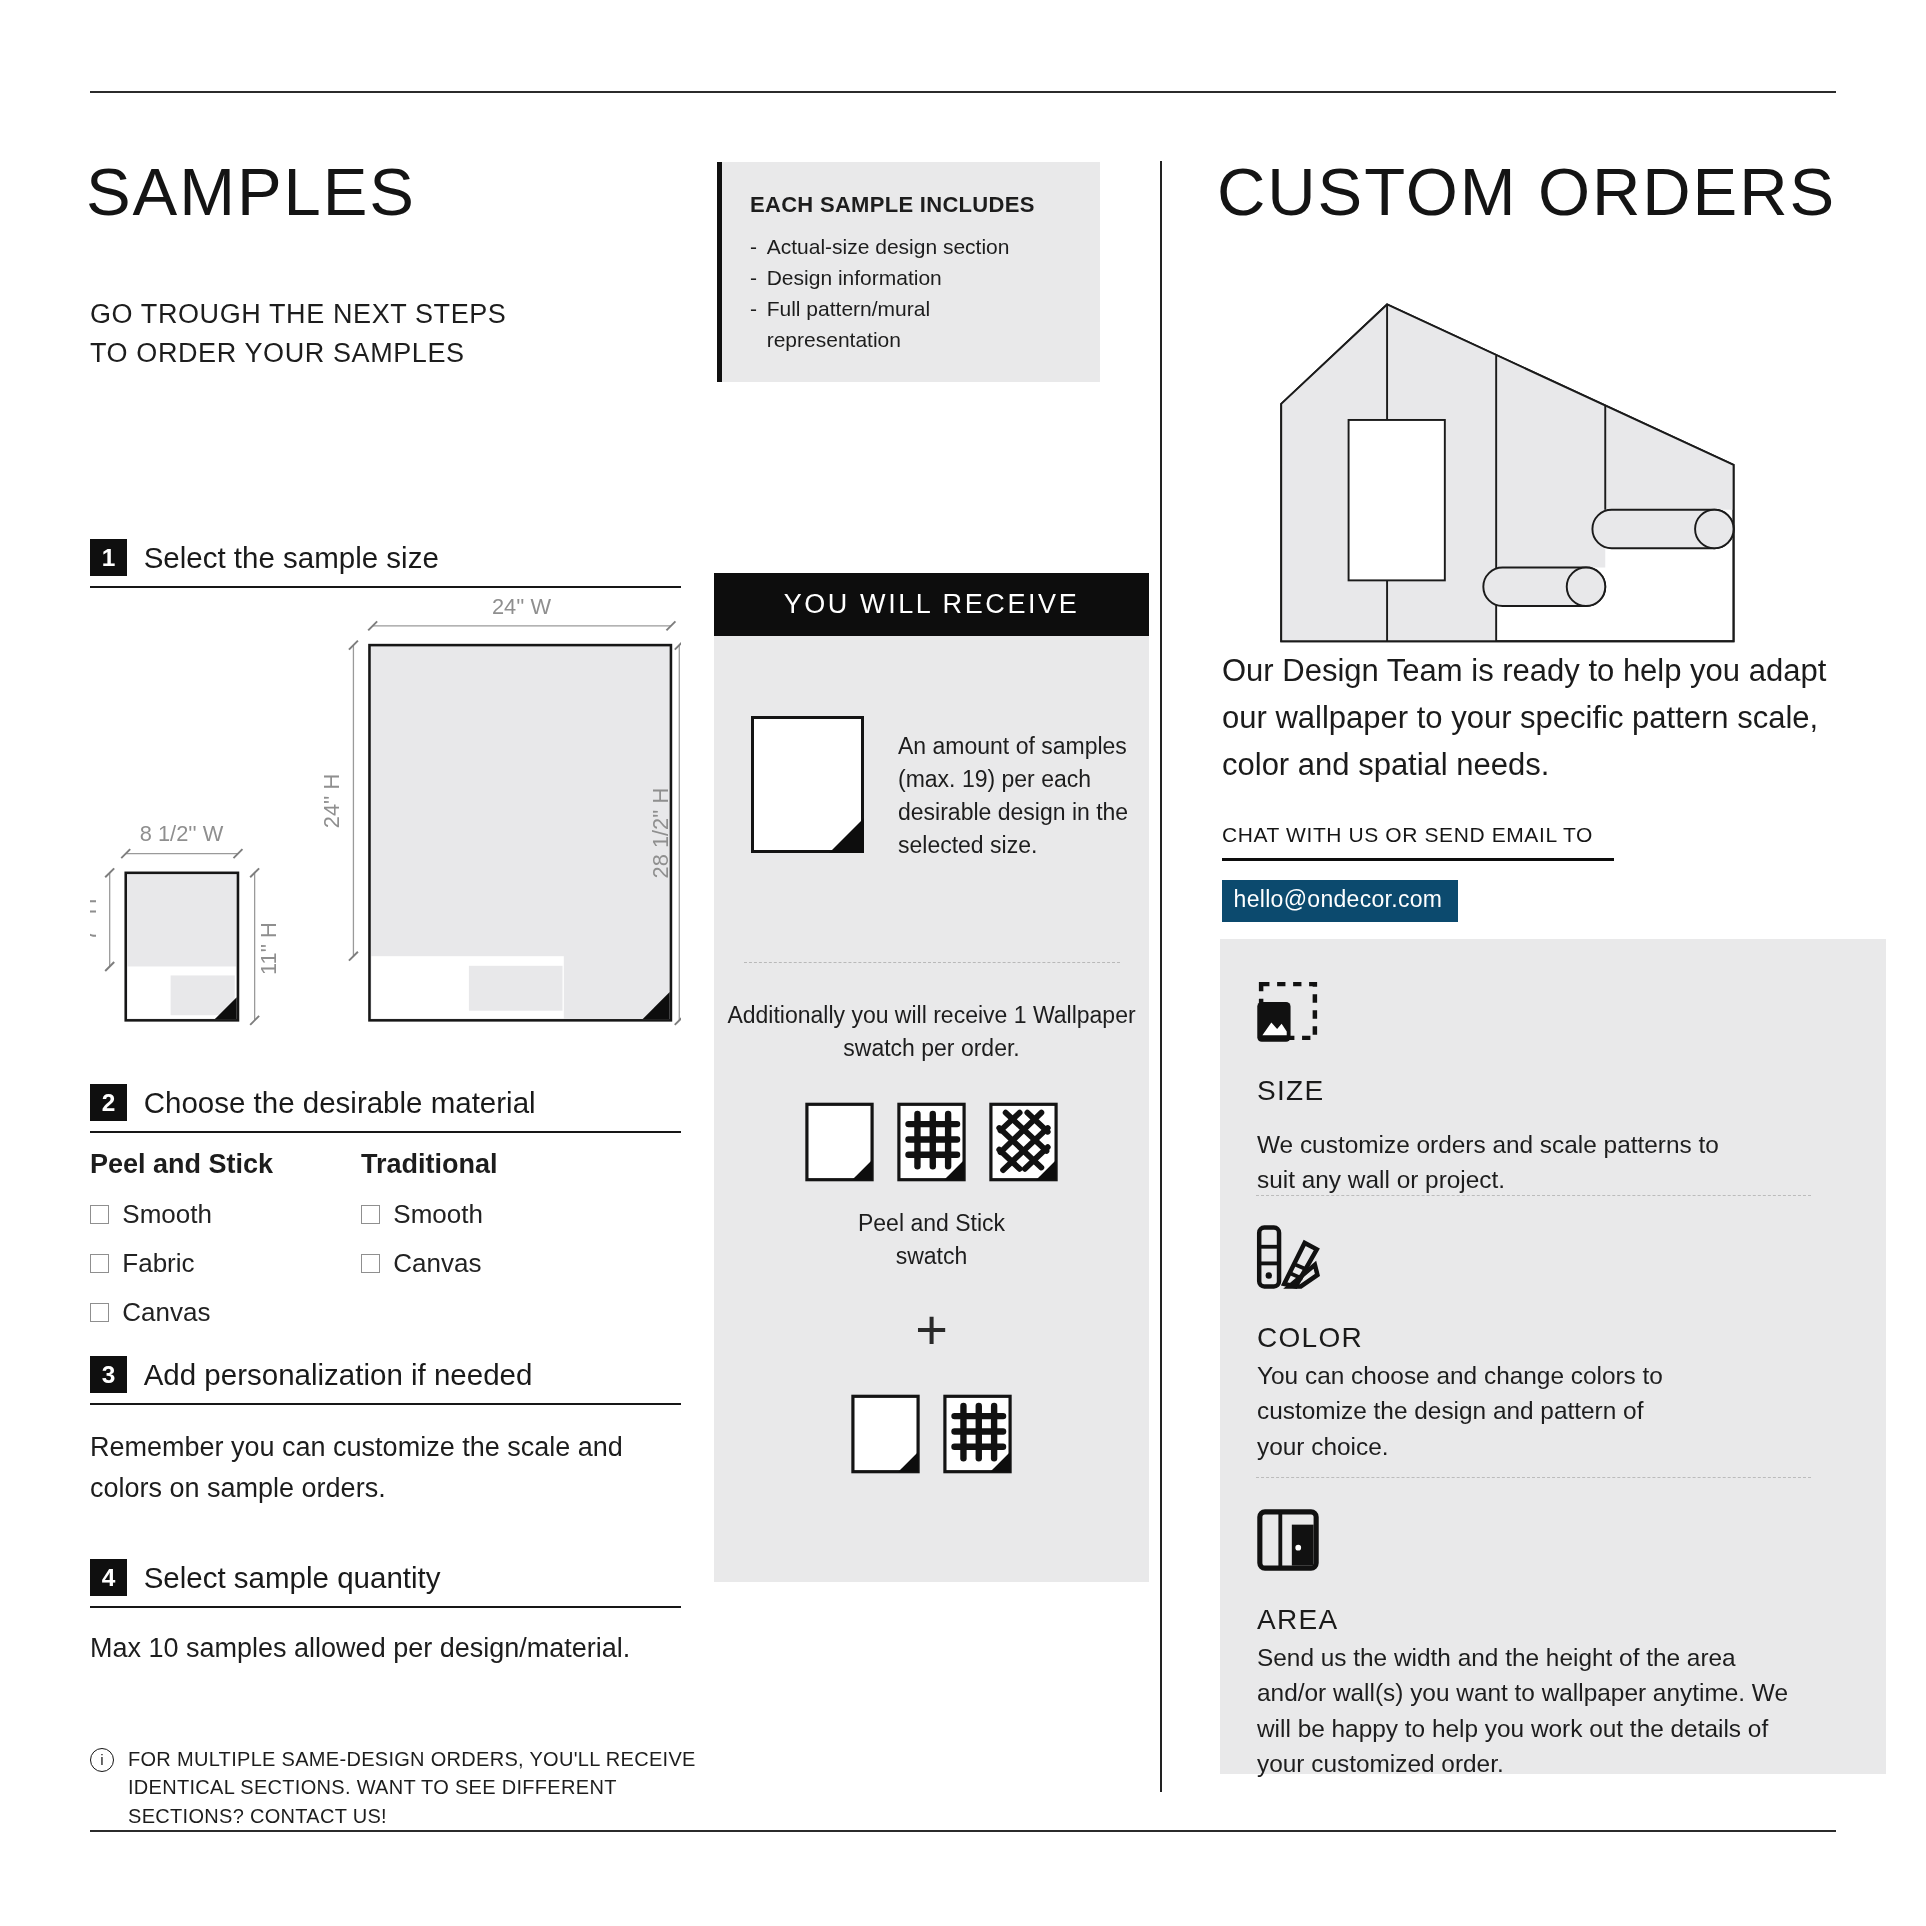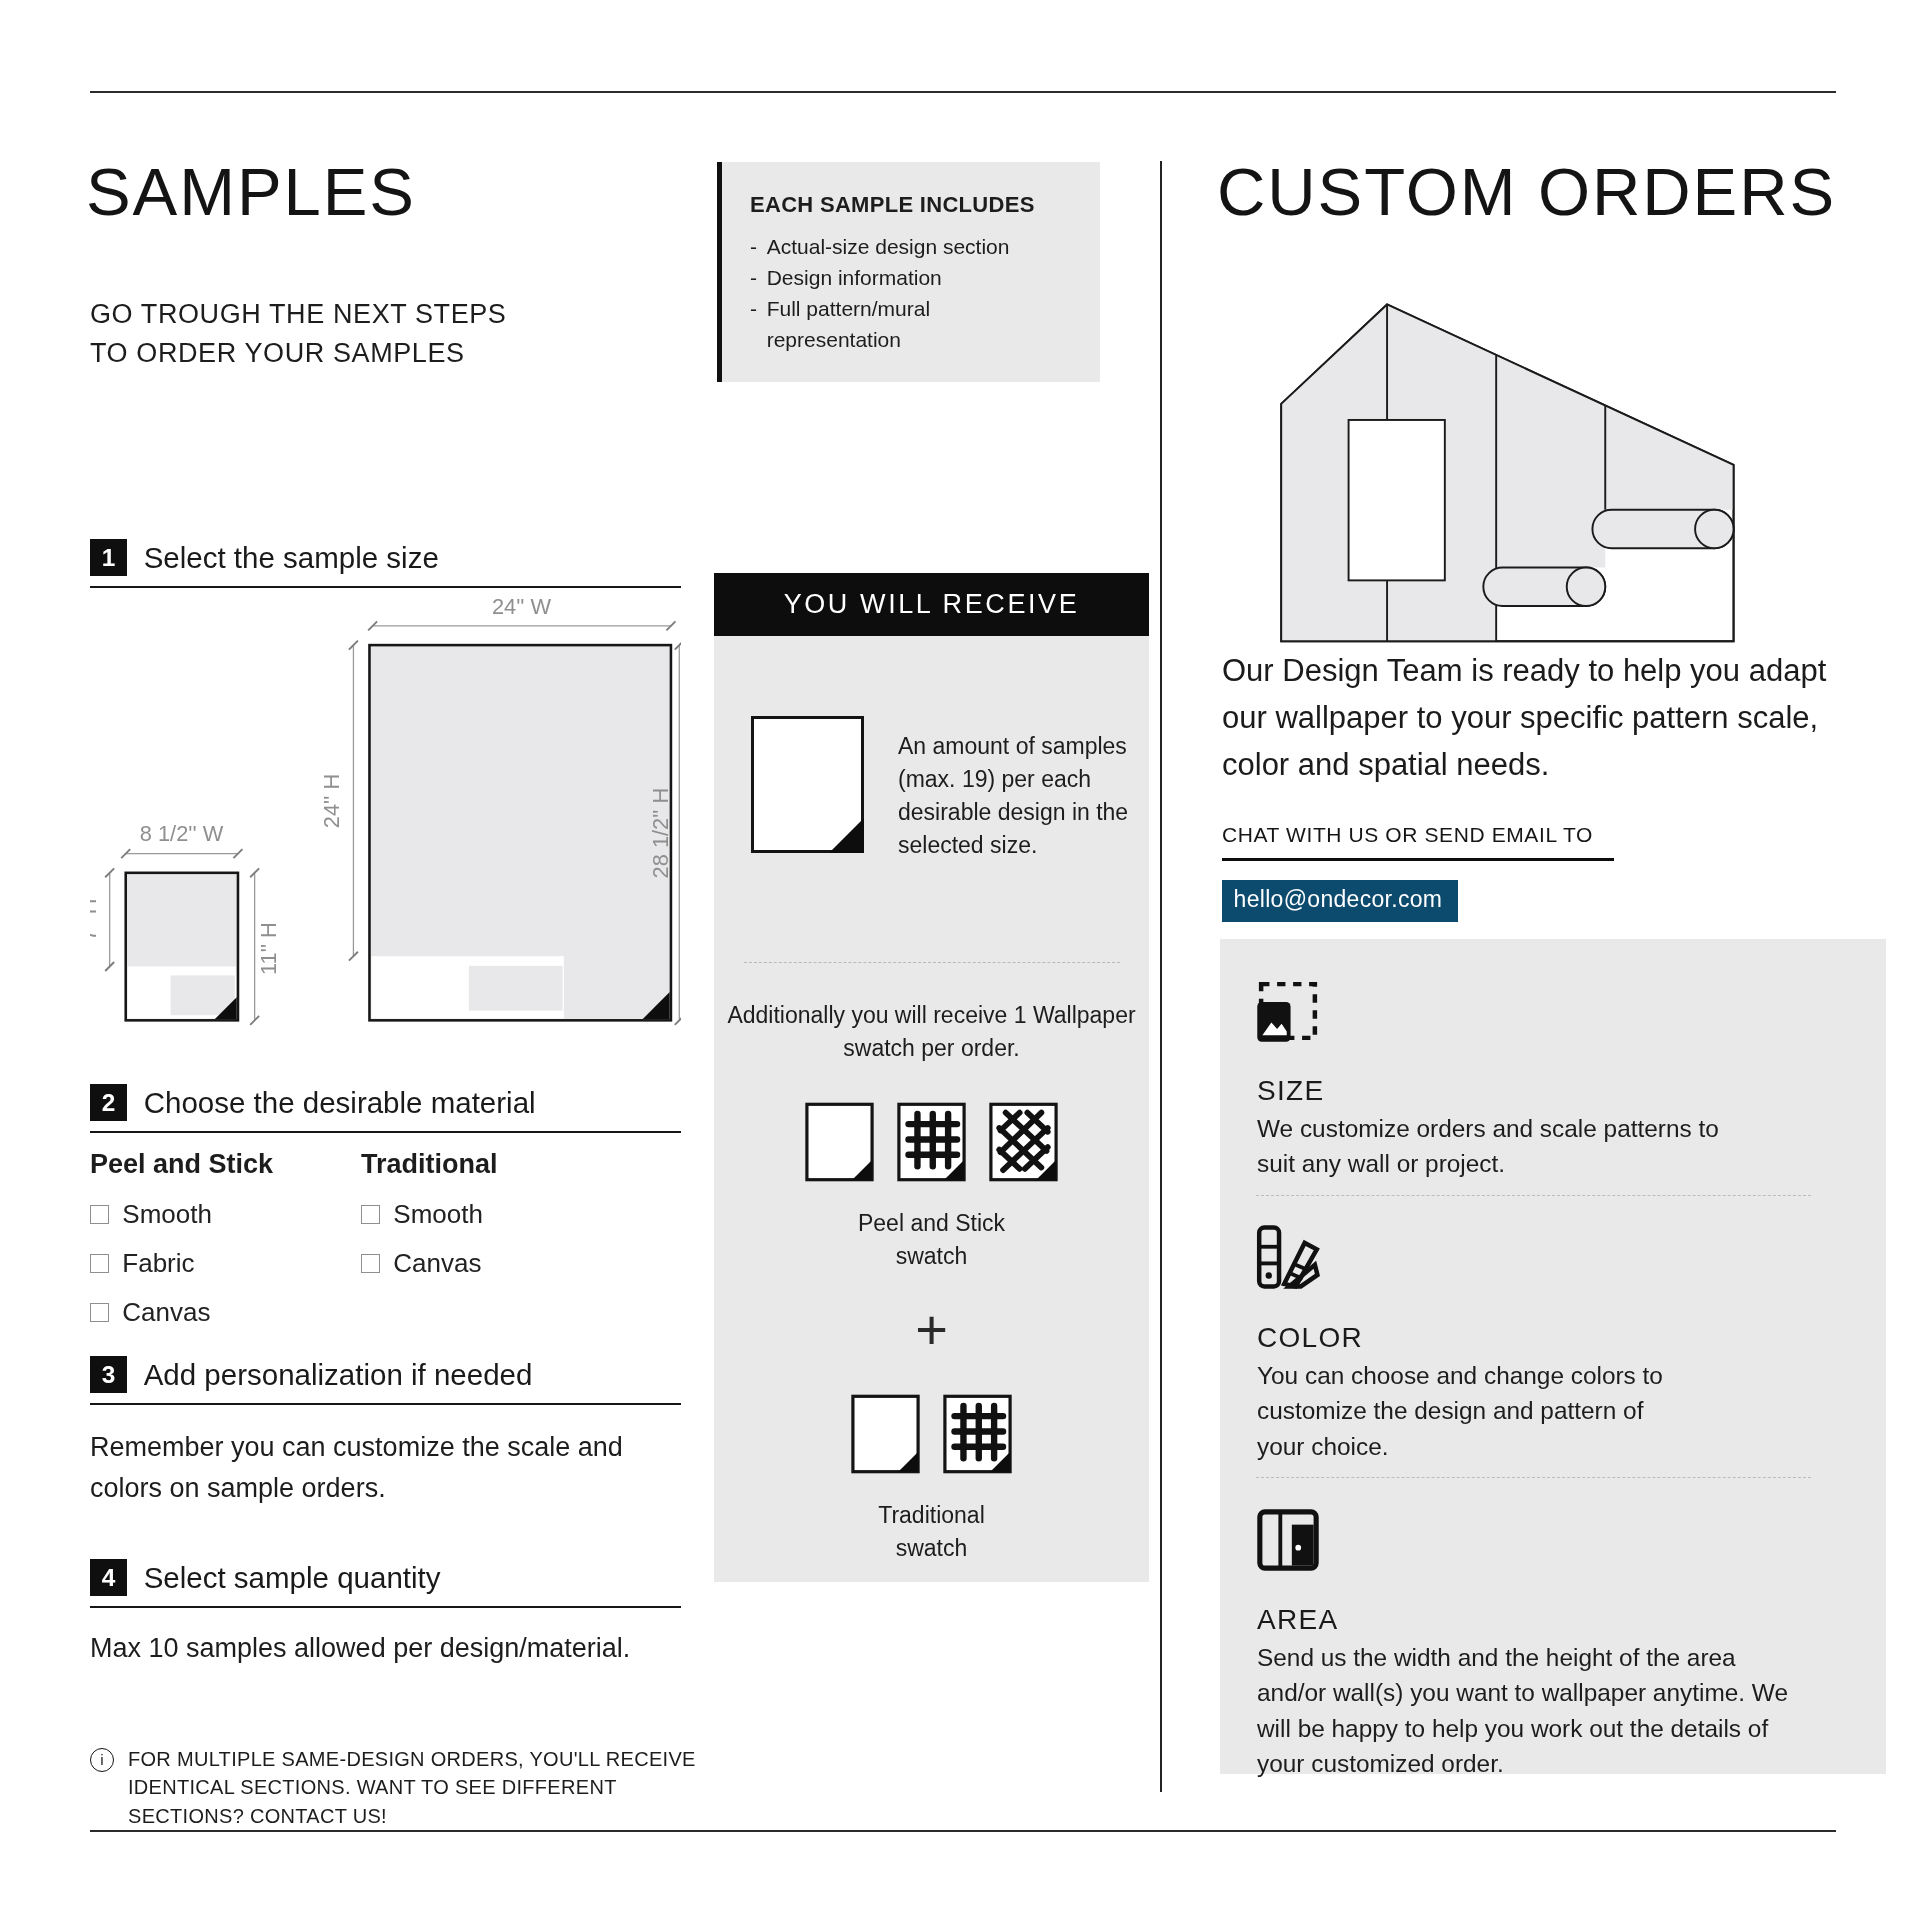--- a/index.html
+++ b/index.html
@@ -252,23 +252,20 @@
           <line x1="56" y1="18" x2="56" y2="100"></line>
           <line x1="80" y1="18" x2="80" y2="100"></line>
         <line x1="18" y1="34" x2="94" y2="34"></line>
           <line x1="18" y1="58" x2="94" y2="58"></line>
           <line x1="18" y1="82" x2="94" y2="82"></line>
       </g>
       <polygon points="105,121 105,90 74,121" fill="#0d0d0d"></polygon>
     </svg>
   </div>
 
-  <div class="center-text" style="top:863px;font-size:23px">
-    <span style="display:inline-block;width:167px;">Traditional swatch</span>
-  </div>
 </div>
 
 <h1 class="big-title" style="left:1217px;top:108px">CUSTOM ORDERS</h1>
 
 <svg class="abs" style="left:1252px;top:282px" width="514" height="385" viewBox="0 0 800 600">
 
   <polygon points="45,190 210,35 750,285 750,560 45,560" fill="#ffffff" stroke="#1b1b1b" stroke-width="3"></polygon>
 
   <polygon points="45,190 210,35 380,114 380,560 45,560" fill="#e8e8ea"></polygon>
   <polygon points="380,114 550,192 550,445 380,445" fill="#e8e8ea"></polygon>
@@ -295,21 +292,21 @@
 <div class="email-chip">hello@ondecor.com</div>
 
 <div class="custom-panel">
 
   <svg class="feat-icon" style="top:40px" width="64" height="64" viewBox="0 0 100 100">
     <rect x="8" y="8" width="84" height="84" fill="none" stroke="#111111" stroke-width="7" stroke-dasharray="13 12"></rect>
     <rect x="2" y="36" width="52" height="62" rx="7" fill="#111111"></rect>
     <path d="M10,88 L24,68 L33,78 L40,70 L48,82 L48,88 Z" fill="#ffffff"></path>
   </svg>
   <div class="feat-title" style="top:136px">SIZE</div>
-  <div class="feat-text" style="top:172px;width:462px">We customize orders and scale patterns to suit any wall or project.</div>
+  <div class="feat-text" style="top:188px;width:462px">We customize orders and scale patterns to suit any wall or project.</div>
 
   <div class="panel-dash" style="top:256px"></div>
 
   <svg class="feat-icon" style="top:286px" width="64" height="64" viewBox="0 0 100 100">
     <rect x="5" y="4" width="31" height="92" rx="8" fill="none" stroke="#111111" stroke-width="7"></rect>
     <line x1="5" y1="34" x2="36" y2="34" stroke="#111111" stroke-width="6"></line>
     <line x1="5" y1="60" x2="36" y2="60" stroke="#111111" stroke-width="6"></line>
     <circle cx="20" cy="79" r="5" fill="#111111"></circle>
     <path d="M44,92 L76,28 L95,38 L62,96 Z" fill="none" stroke="#111111" stroke-width="7"></path>
     <path d="M52,96 L92,62 L96,78 L70,96 Z" fill="none" stroke="#111111" stroke-width="7"></path>

